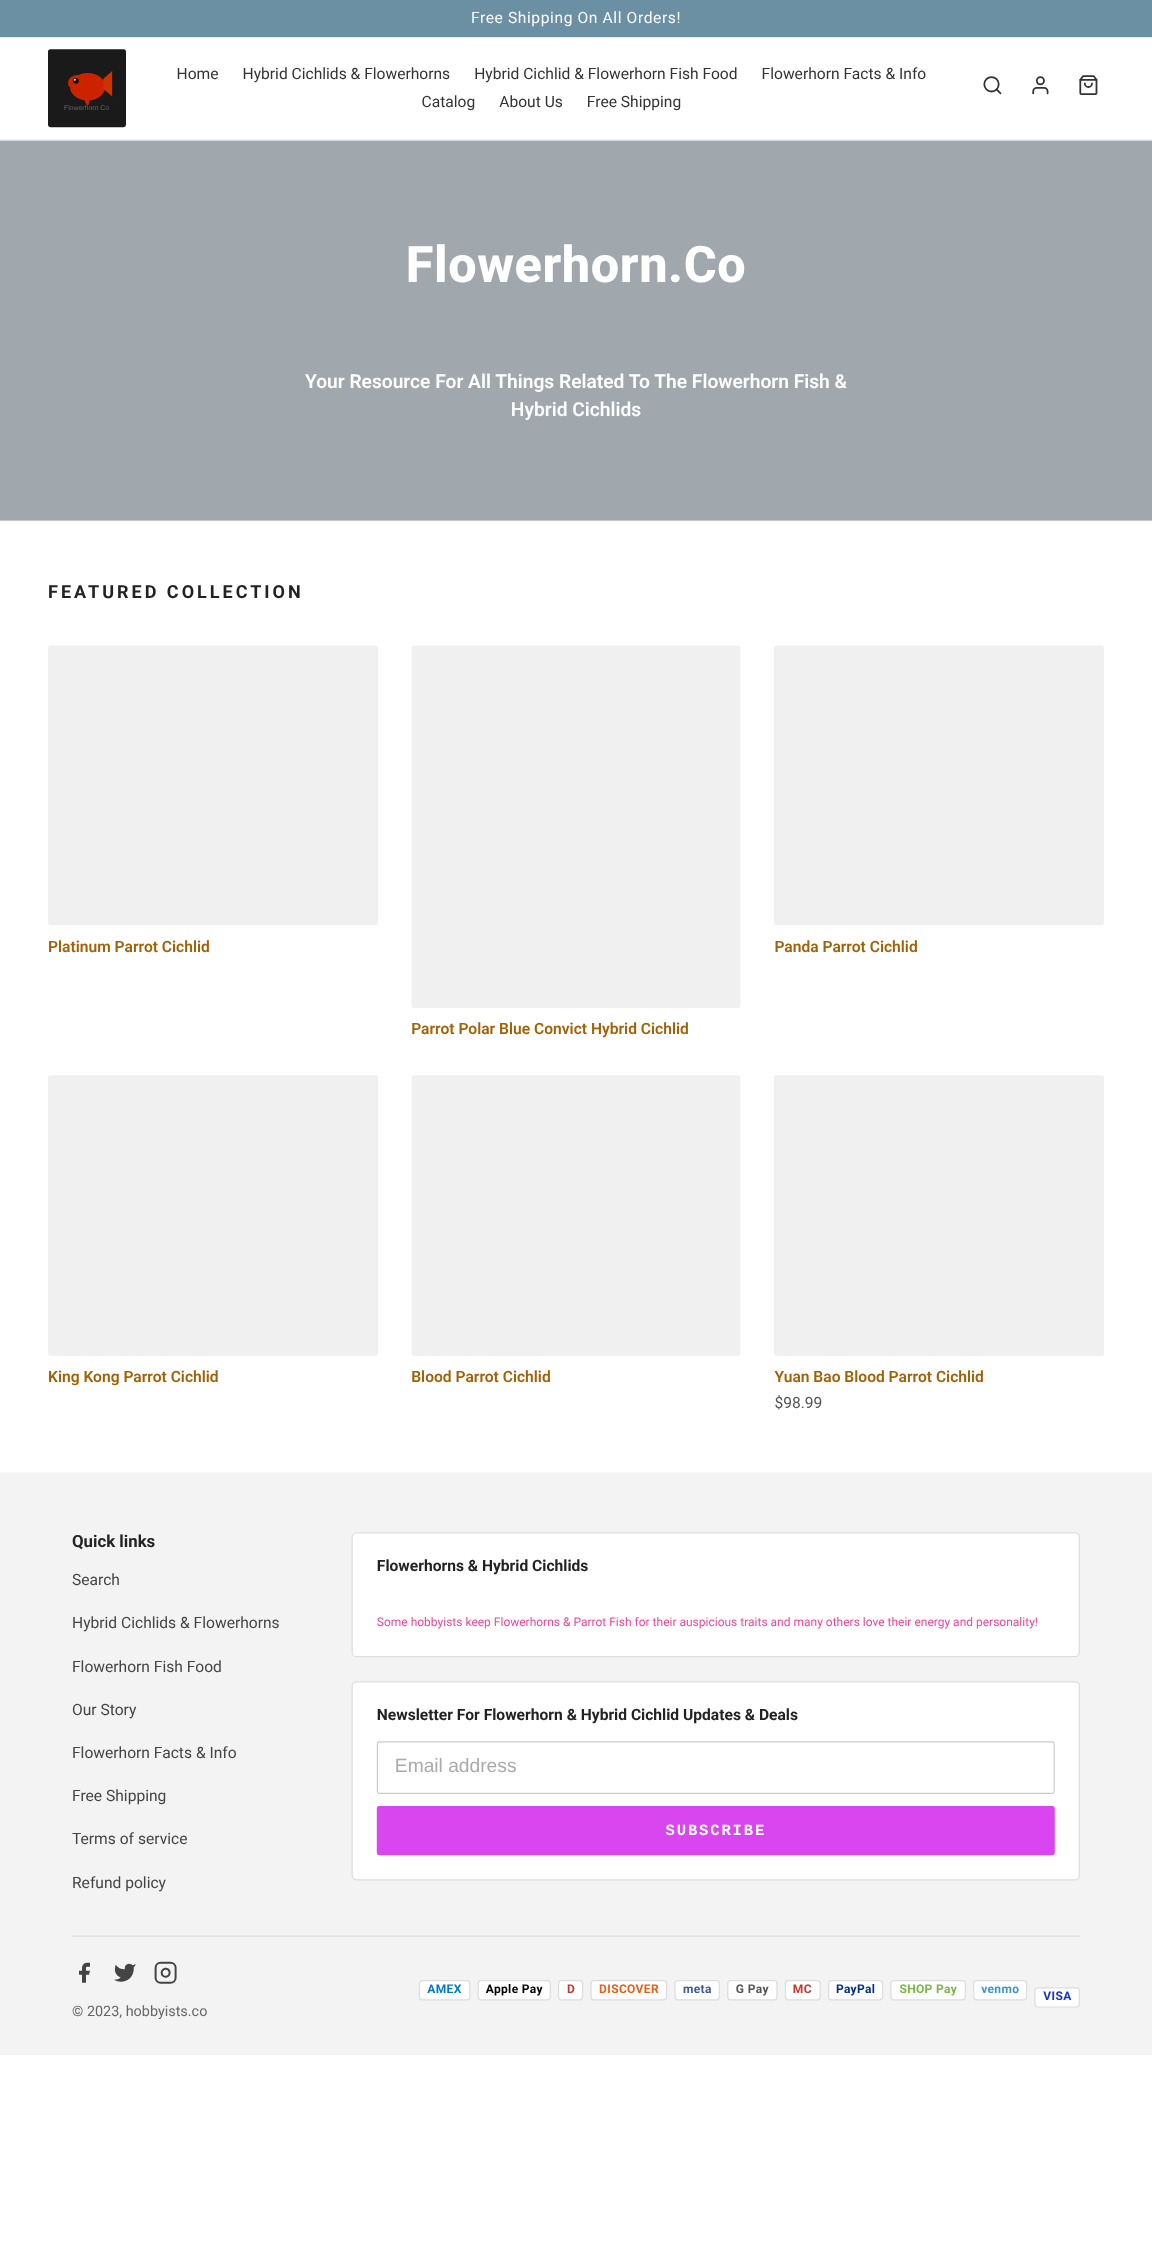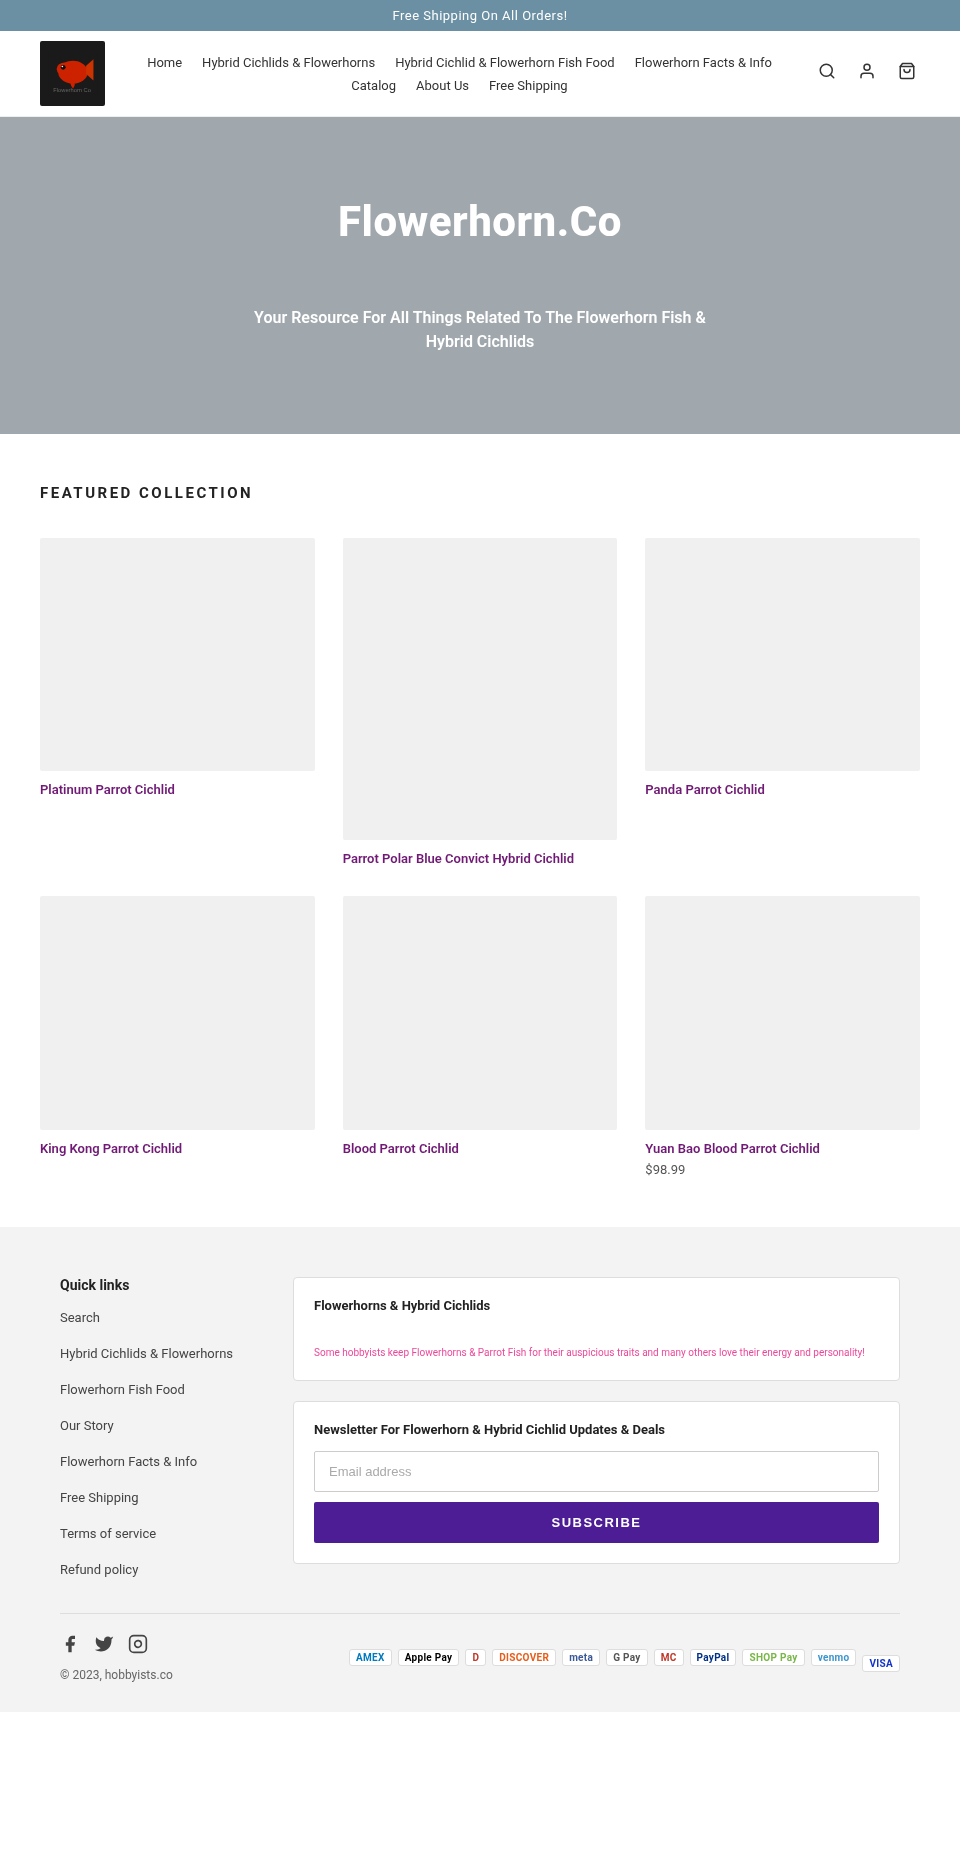--- a/index.html
+++ b/index.html
@@ -123,21 +123,21 @@
     .product-image {
       background: #f0f0f0;
       width: 100%;
       aspect-ratio: 1 / 0.85;
       border-radius: 2px;
       margin-bottom: 10px;
     }
     .product-name {
       font-size: 13px;
       font-weight: 600;
-      color: #701a75;
+      color: #a16207;
       line-height: 1.4;
     }
     .product-price {
       font-size: 13px;
       color: #555;
       margin-top: 4px;
     }
 
     
     .footer {
@@ -202,37 +202,38 @@
       font-size: 13px;
       font-weight: 700;
       margin-bottom: 14px;
       color: #222;
     }
     .email-input {
       width: 100%;
       padding: 12px 14px;
       border: 1px solid #ccc;
       border-radius: 2px;
-      font-size: 13px;
+      font-size: 16px;
       margin-bottom: 10px;
       color: #c2410c;
     }
     .email-input::placeholder { color: #aaa; }
     .subscribe-btn {
       width: 100%;
       padding: 13px;
-      background: #4c1d95;
+      background: #d946ef;
       color: #fff;
       border: none;
       border-radius: 2px;
       font-size: 13px;
       font-weight: 700;
       letter-spacing: 1.5px;
       text-transform: uppercase;
       cursor: pointer;
+      font-family: Liberation Mono, monospace;
     }
 
     .footer-bottom {
       display: flex;
       align-items: center;
       justify-content: space-between;
       margin-top: 30px;
       padding-top: 20px;
       border-top: 1px solid #ddd;
     }

